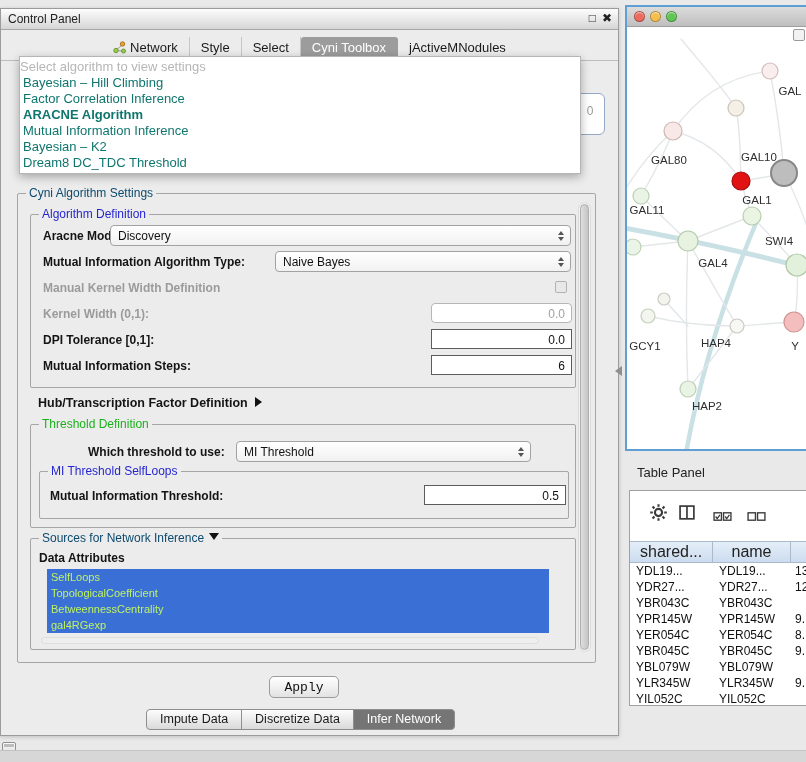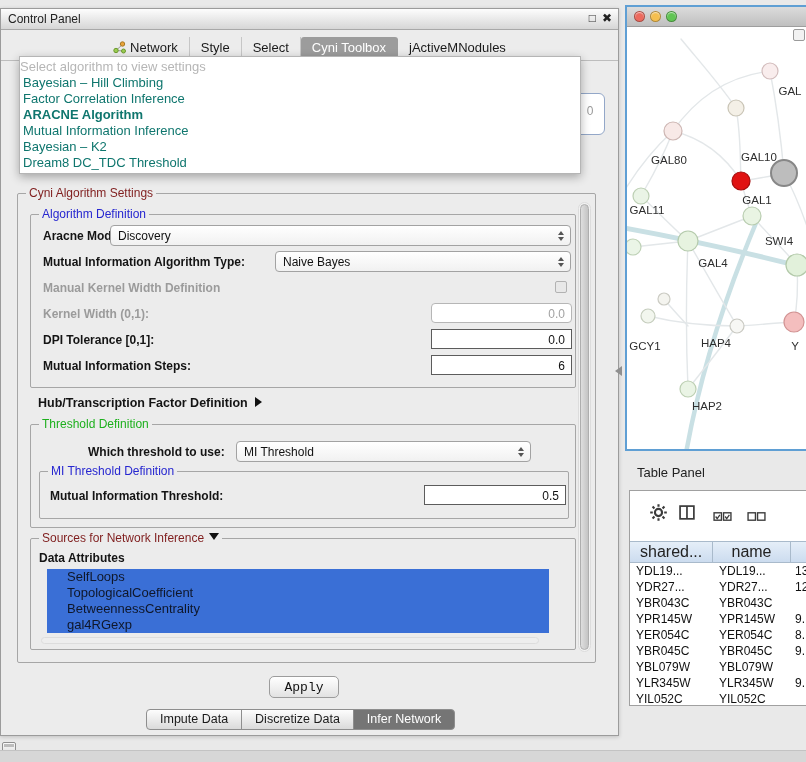--- a/index.html
+++ b/index.html
@@ -28,21 +28,21 @@
   .popup .ph { color:#b6b6b6; line-height:16px; padding-top:2px; }
   .popup .item { line-height:16px; padding:0 3px; color:#0f766e; cursor:default; }
   .popup .item.bold { font-weight:bold; }
 
   .fragment { position:absolute; left:574px; top:84px; width:30px; height:42px; z-index:10;
     background:#fff; border:1px solid #93a7c8; border-radius:6px; font-size:12px; color:#9a9a9a; text-align:center; padding-top:10px; }
 
   
   .fieldset { position:absolute; border:1px solid #a6a6a6; border-radius:2px; }
   .legend { position:absolute; top:-8px; left:8px; background:#ececec; padding:0 3px; font-size:12px; white-space:nowrap; }
-  .legend.dark { color:#7f1d1d; }
+  .legend.dark { color:#0c4a6e; }
   .legend.blue { color:#2626d0; }
   .legend.green { color:#1db01d; }
 
   .settings { left:16px; top:184px; width:579px; height:470px; }
   .vscroll { position:absolute; right:4px; top:8px; bottom:10px; width:13px; background:#f3f3f3; border:1px solid #dcdcdc; border-radius:7px; }
   .vscroll .thumb { position:absolute; left:1px; right:1px; top:1px; bottom:1px;
     background:linear-gradient(90deg,#dedede,#c4c4c4); border:1px solid #aeaeae; border-radius:6px; }
 
   .algdef { left:12px; top:20px; width:546px; height:174px; }
   .threshold { left:12px; top:230px; width:546px; height:104px; }
@@ -66,21 +66,21 @@
   .checkbox { position:absolute; width:12px; height:12px; background:#e8e8e8; border:1px solid #b2b2b2; border-radius:2px; }
 
   .hub { position:absolute; left:20px; top:202px; font-size:12.5px; font-weight:bold; color:#141414; }
   .tri-right { display:inline-block; width:0; height:0; margin-left:7px;
     border-top:5px solid transparent; border-bottom:5px solid transparent; border-left:7px solid #111; }
   .tri-down { display:inline-block; width:0; height:0; margin-left:5px; vertical-align:2px;
     border-left:5px solid transparent; border-right:5px solid transparent; border-top:7px solid #111; }
 
   .src-sub { position:absolute; left:8px; top:12px; font-size:12px; font-weight:bold; color:#141414; }
   .srclist { position:absolute; left:16px; top:30px; width:502px; height:64px; background:#fff; overflow:hidden; }
-  .srclist .item { height:16px; line-height:16px; font-size:13px; color:#0f172a; padding-left:20px; cursor:default; }
+  .srclist .item { height:16px; line-height:16px; font-size:11px; color:#bef264; padding-left:4px; cursor:default; }
   .hscroll { position:absolute; left:10px; top:98px; right:36px; height:7px; background:#eee; border:1px solid #ddd; border-radius:4px; }
 
   .apply { position:absolute; left:268px; top:667px; width:70px; height:22px;
     background:linear-gradient(#ffffff,#e2e2e2); border:1px solid #9c9c9c; border-radius:5px;
     font-size:13px; font-family:Liberation Mono, monospace; color:#111; cursor:default; }
 
   .bottom-tabs { position:absolute; left:145px; top:700px; height:21px; display:flex; }
   .seg { height:21px; line-height:19px; padding:0 13px; font-size:12.5px; color:#1a1a1a;
     background:linear-gradient(#fdfdfd,#dadada); border:1px solid #8e8e8e; margin-left:-1px; cursor:default; }
   .seg:first-child { border-radius:4px 0 0 4px; margin-left:0; }
@@ -232,21 +232,21 @@
         <div class="lbl" style="left:57px; top:20px">Which threshold to use:</div>
         <div class="combo" style="left:205px; top:16px; width:295px">
           <span class="val">MI Threshold</span>
           <span class="arrows">
               <i class="au"></i>
               <i class="ad"></i>
             </span>
         </div>
 
         <div class="fieldset mi-def">
-          <span class="legend blue" style="background:#ececec">MI Threshold Definition</span>
+          <span class="legend blue" style="background:#ececec">MI Threshold SelfLoops</span>
           <div class="lbl" style="left:10px; top:17px">Mutual Information Threshold:</div>
           <div class="tfield" style="left:384px; top:13px; width:142px">0.5</div>
         </div>
       </div>
 
       <div class="fieldset sources">
         <span class="legend dark">
           <span>Sources for Network Inference</span><i class="tri-down"></i>
         </span>
         <div class="src-sub">Data Attributes</div>

